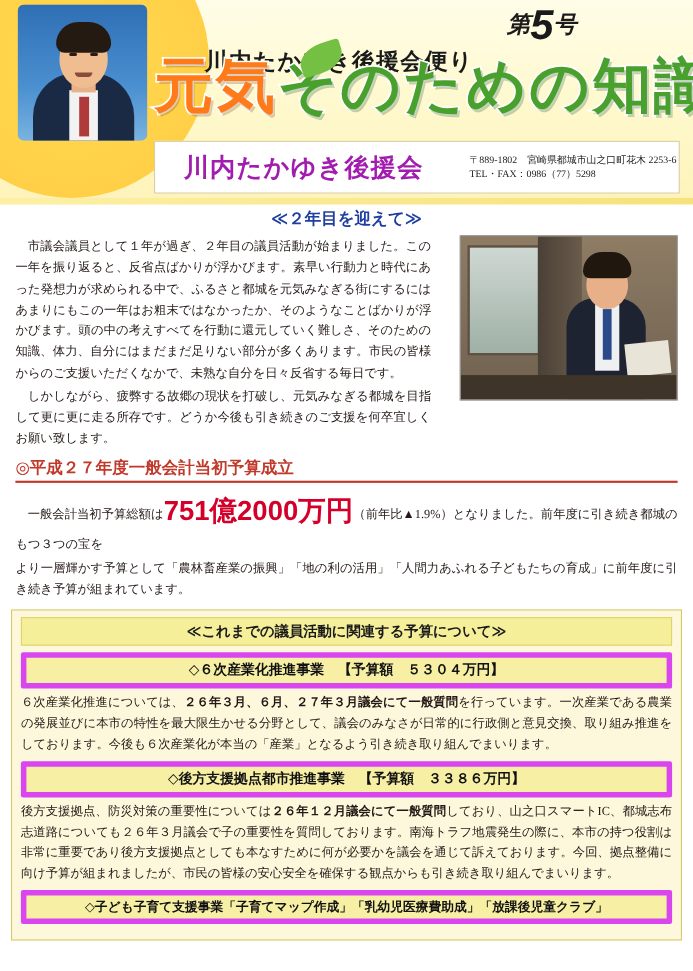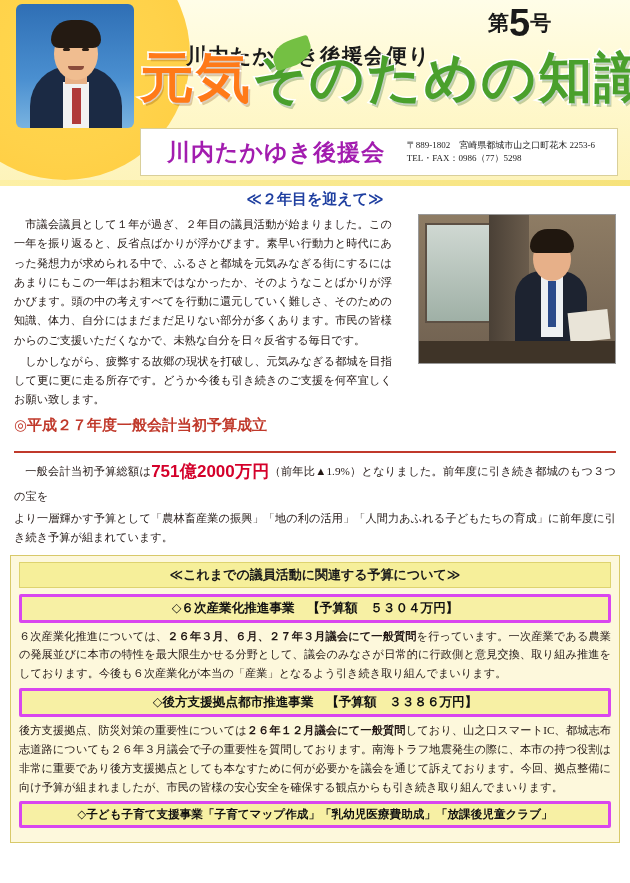--- a/index.html
+++ b/index.html
@@ -39,23 +39,24 @@
   .p-eye.l{left:47px;} .p-eye.r{left:66px;}
   .p-mouth{position:absolute;left:52px;top:62px;width:16px;height:4px;border-radius:0 0 8px 8px;background:#8a4b3a;}
 
   .hdr-title-line{
     position:absolute;left:186px;top:14px;
     font-size:21px;font-weight:bold;letter-spacing:1px;color:#1a1a1a;
     font-family:"Liberation Sans","DejaVu Sans",sans-serif;
     margin-top:28px;
   }
   .hdr-issue{
-    position:absolute;left:488px;top:4px;
+    position:absolute;left:461px;top:4px;
     font-size:21px;font-weight:bold;color:#1a1a1a;
     font-family:"Liberation Sans","DejaVu Sans",sans-serif;
+    font-style:italic;
   }
   .hdr-issue .num{font-size:38px;line-height:1;vertical-align:-6px;}
 
   .hdr-main{
     position:absolute;left:140px;top:42px;width:480px;height:66px;
     font-family:"Liberation Sans","DejaVu Sans",sans-serif;
     font-size:54px;font-weight:bold;letter-spacing:2px;white-space:nowrap;
   }
   .mt1{color:#ff7a18;-webkit-text-stroke:3px #ffffff;paint-order:stroke fill;text-shadow:2px 3px 0 rgba(120,60,0,.25);}
   .mt2{color:#4aa02c;-webkit-text-stroke:3px #ffffff;paint-order:stroke fill;text-shadow:2px 3px 0 rgba(20,80,10,.25);}
@@ -66,21 +67,21 @@
 
   .hdr-namebox{
     position:absolute;left:140px;top:128px;width:476px;height:46px;
     background:#ffffff;border:1px solid #d9cf9a;
     display:flex;align-items:center;
   }
   .hdr-name{
     font-family:"Liberation Sans","DejaVu Sans",sans-serif;
     font-size:23px;font-weight:bold;color:#a21caf;margin-left:26px;letter-spacing:1px;
   }
-  .hdr-addr{margin-left:auto;margin-right:22px;text-align:left;font-size:9px;line-height:1.5;color:#222;}
+  .hdr-addr{margin-left:auto;margin-right:2px;text-align:left;font-size:9px;line-height:1.5;color:#222;}
 
   .hdr-rule{position:absolute;left:0;top:180px;width:630px;height:6px;background:linear-gradient(90deg,#fdf0a6,#f6e27a);}
 
   
   .sec1{position:relative;margin-top:4px;padding:0 14px;}
   .sec1-title{
     text-align:center;font-size:15px;font-weight:bold;color:#1f3fa0;
     font-family:"Liberation Sans","DejaVu Sans",sans-serif;
     margin:2px 0 6px 0;
   }
@@ -99,41 +100,41 @@
   .ph-person-head{position:absolute;left:114px;top:22px;width:38px;height:44px;border-radius:19px/22px;background:#e7b089;}
   .ph-person-hair{position:absolute;left:111px;top:14px;width:44px;height:24px;border-radius:22px 22px 8px 8px;background:#20170f;}
   .ph-desk{position:absolute;left:0;bottom:0;width:196px;height:22px;background:#3f3428;}
   .ph-paper{position:absolute;left:150px;top:96px;width:40px;height:30px;background:#e9e4d8;transform:rotate(-6deg);}
 
   
   .sec2{margin-top:6px;padding:0 14px;}
   .sec2-title{
     font-family:"Liberation Sans","DejaVu Sans",sans-serif;
     font-size:15px;font-weight:bold;color:#c0392b;
-    border-bottom:2px solid #c0392b;padding-bottom:16px;margin-bottom:5px;
+    border-bottom:2px solid #c0392b;padding-bottom:2px;margin-bottom:5px;
   }
   .sec2 p{margin:0 0 3px 0;font-size:11.2px;line-height:1.7;text-align:justify;}
   .indent{text-indent:1em;}
   .big-amount{
     font-family:"Liberation Sans","DejaVu Sans",sans-serif;
-    font-size:17px;font-weight:bold;color:#d4002a;vertical-align:-2px;
+    font-size:25px;font-weight:bold;color:#d4002a;vertical-align:-2px;
   }
   .bold{font-weight:bold;}
 
   
   .sec3{margin:8px 10px 0 10px;border:1.5px solid #d8c96a;background:#fdf8dc;padding:6px 8px 10px 8px;}
   .sec3-head{
     text-align:center;font-family:"Liberation Sans","DejaVu Sans",sans-serif;
     font-size:13px;font-weight:bold;color:#1a1a1a;
     background:#f6ef9a;border:1px solid #ded36f;padding:3px 0;margin-bottom:6px;
   }
   .sub-head{
     font-family:"Liberation Sans","DejaVu Sans",sans-serif;
     font-size:12.6px;font-weight:bold;color:#111;
-    background:#f7f0a4;border:3px solid #d946ef;border-radius:2px;
+    background:#f7f0a4;border:5px solid #d946ef;border-radius:2px;
     padding:3px 6px;margin:5px 0 4px 0;text-align:center;
   }
   .sub-head.small{font-size:11.6px;}
   .sec3 p{margin:0 0 2px 0;font-size:11.2px;line-height:1.68;text-align:justify;}
 </style>
 </head>
 <body>
 
 <div class="page">
 

